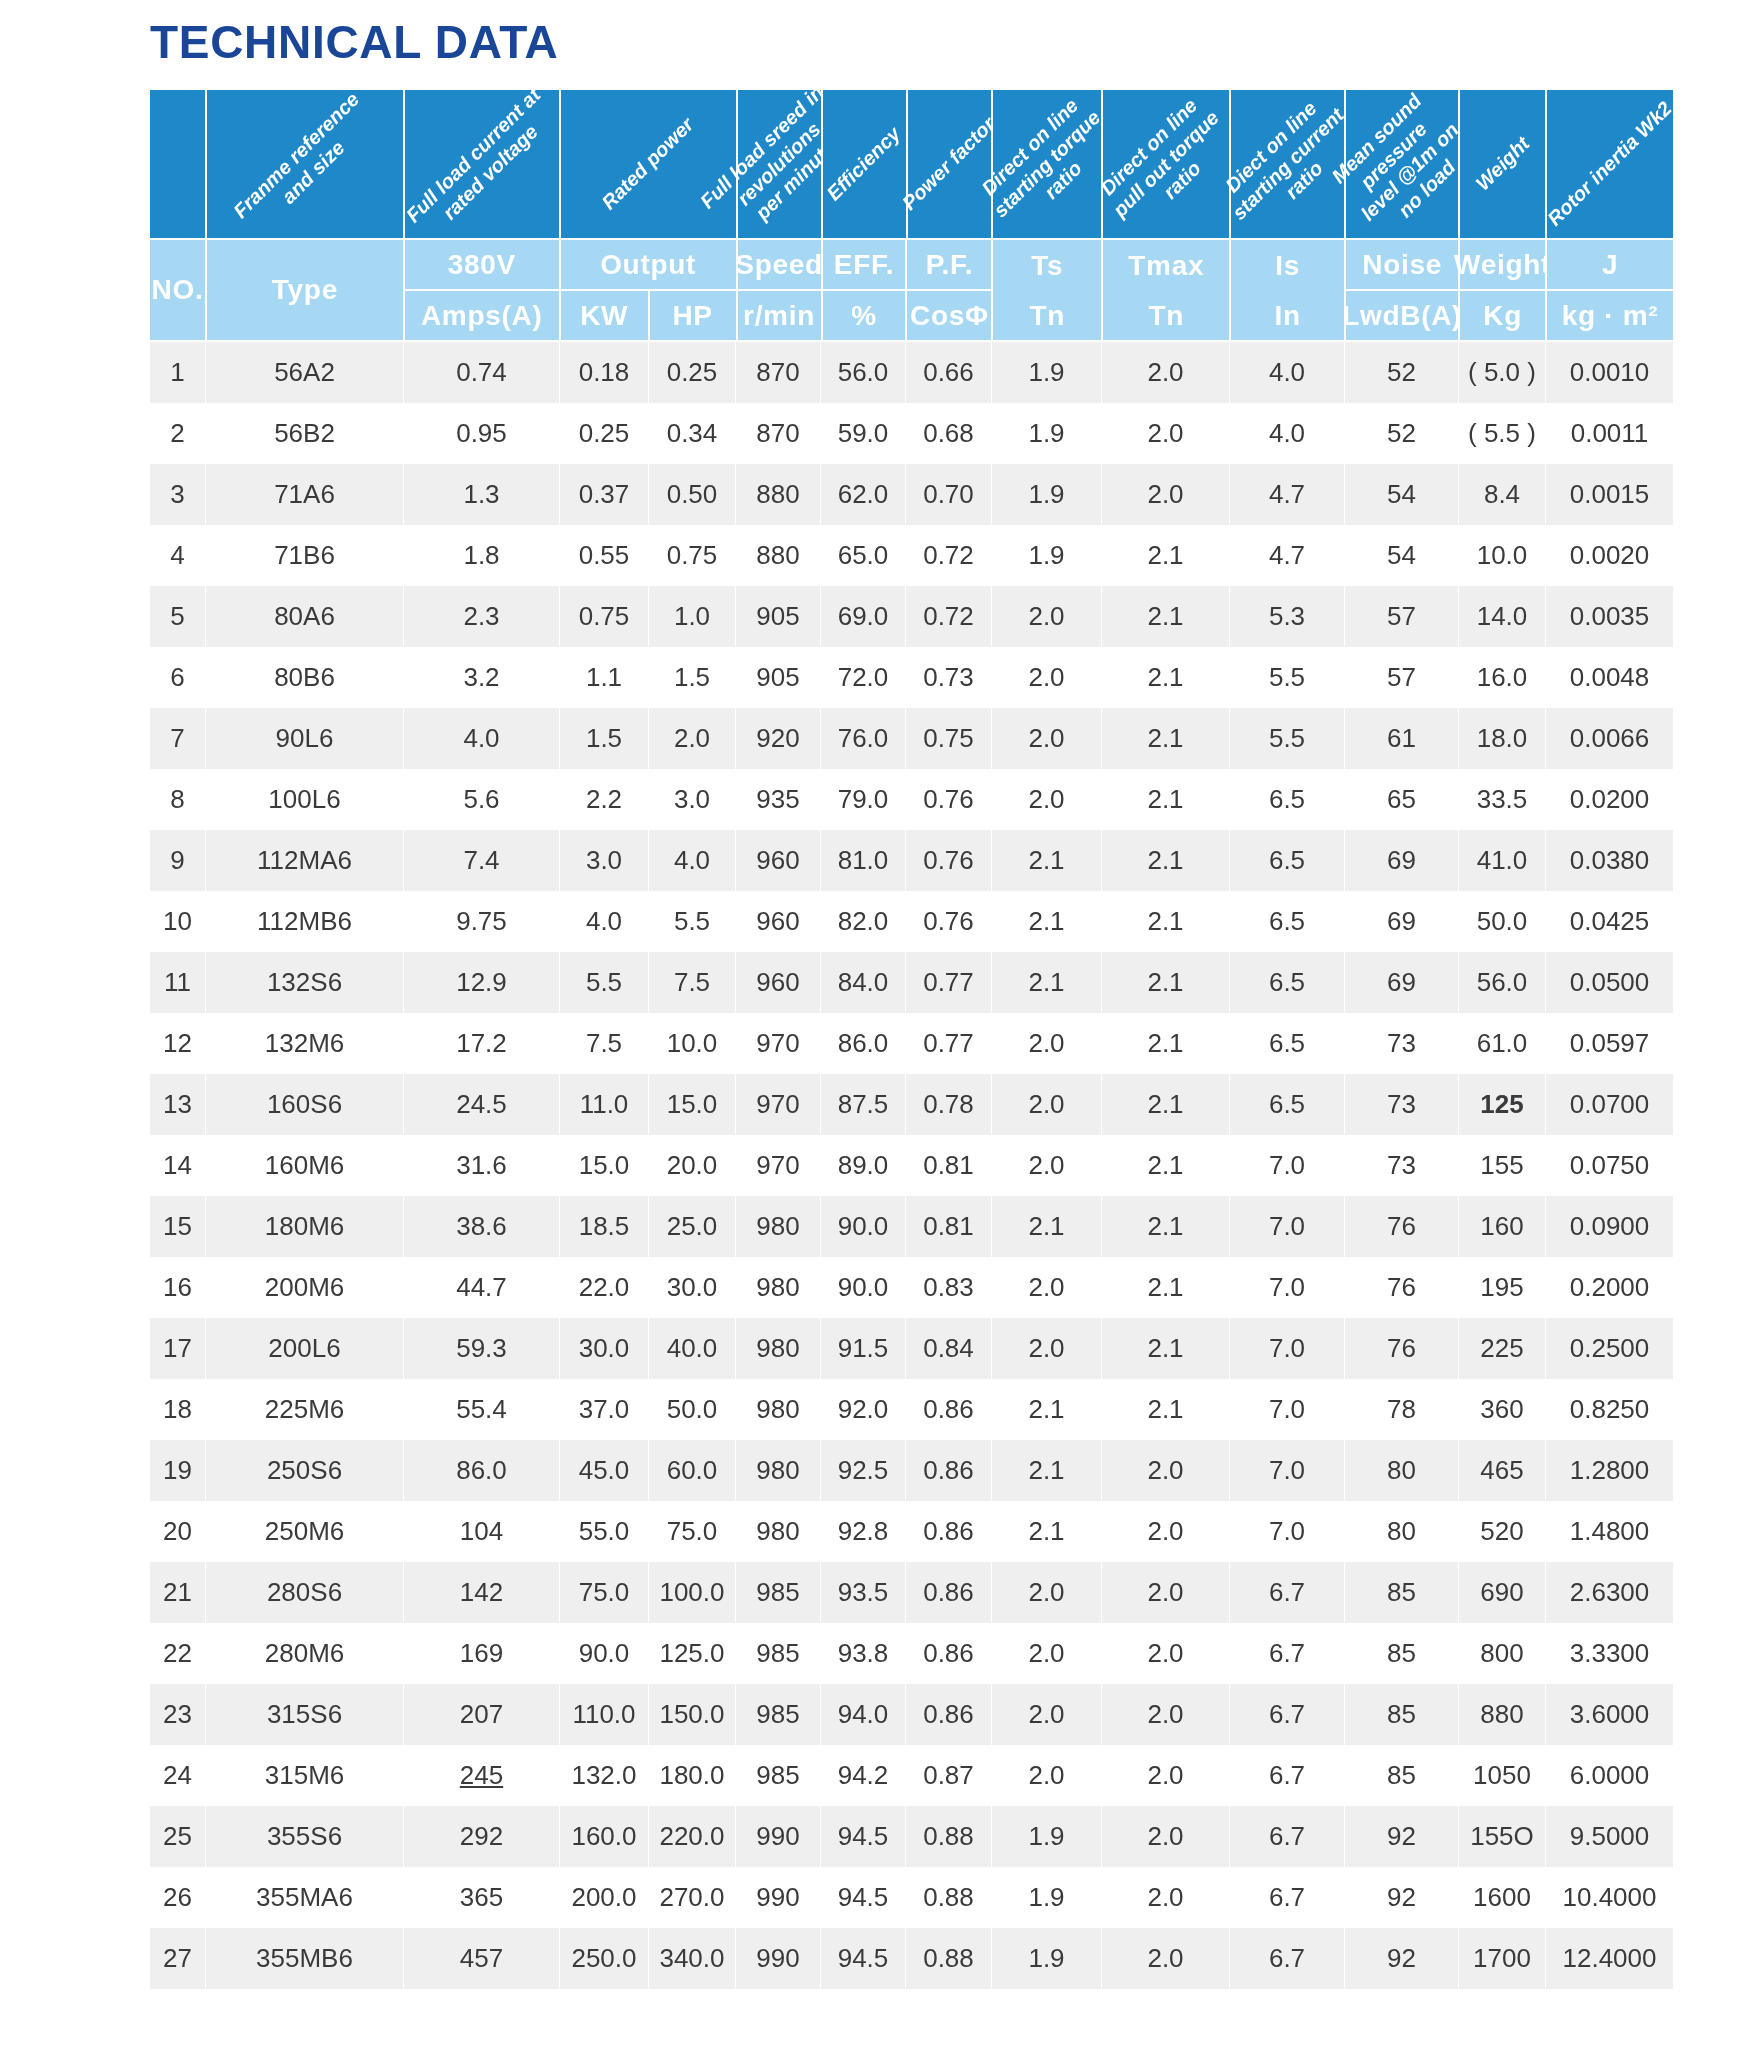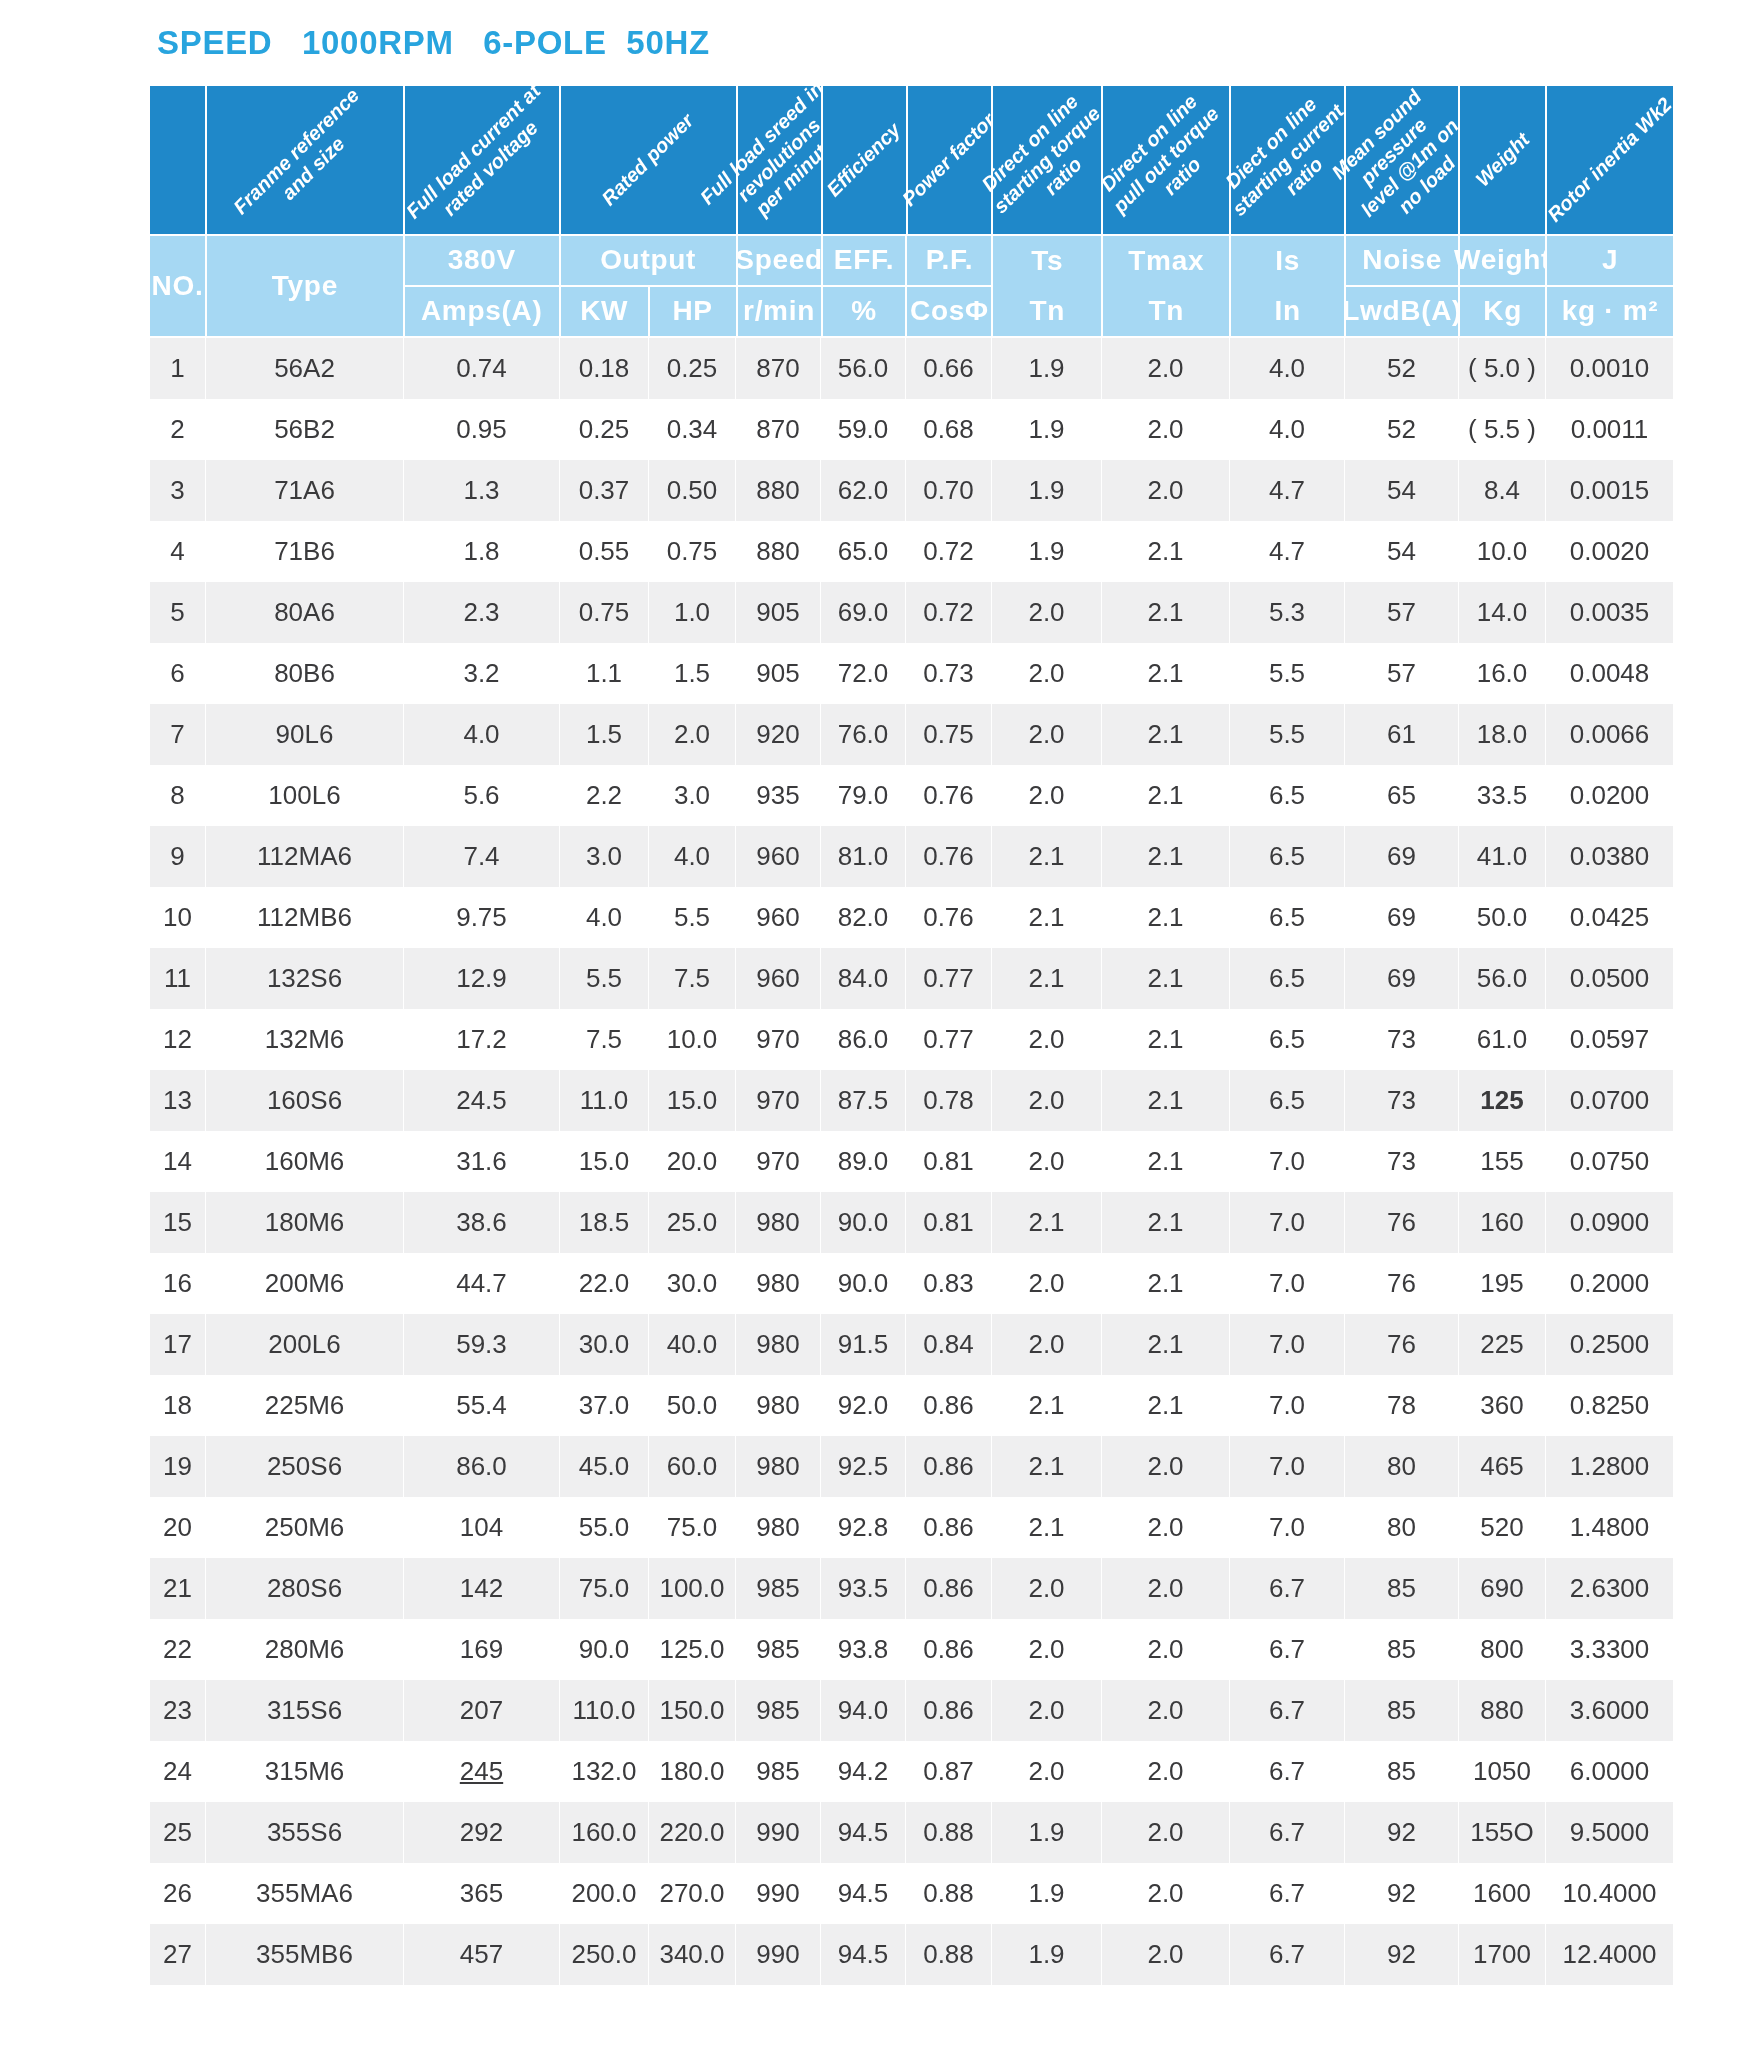--- a/index.html
+++ b/index.html
@@ -62,21 +62,21 @@
   .row .cell {
     display:flex; align-items:center; justify-content:center;
     font-size:26px; color:#3a3a3c; white-space:pre;
   }
   .row .cell + .cell { border-left:1.4px solid #ffffff; }
 </style>
 </head>
 <body>
 
 <div class="page">
-  <div class="subtitle">SPEED   1000RPM   6-POLE  50HZ</div>
+  <div class="title">TECHNICAL DATA</div>
 
   <div class="table">
 
     <div class="diag-band">
       <div class="diag-cell c0"></div>
       <div class="diag-cell c1">
           <div class="diag-text">Franme reference
 and size</div>
         </div>
       <div class="diag-cell c2">

